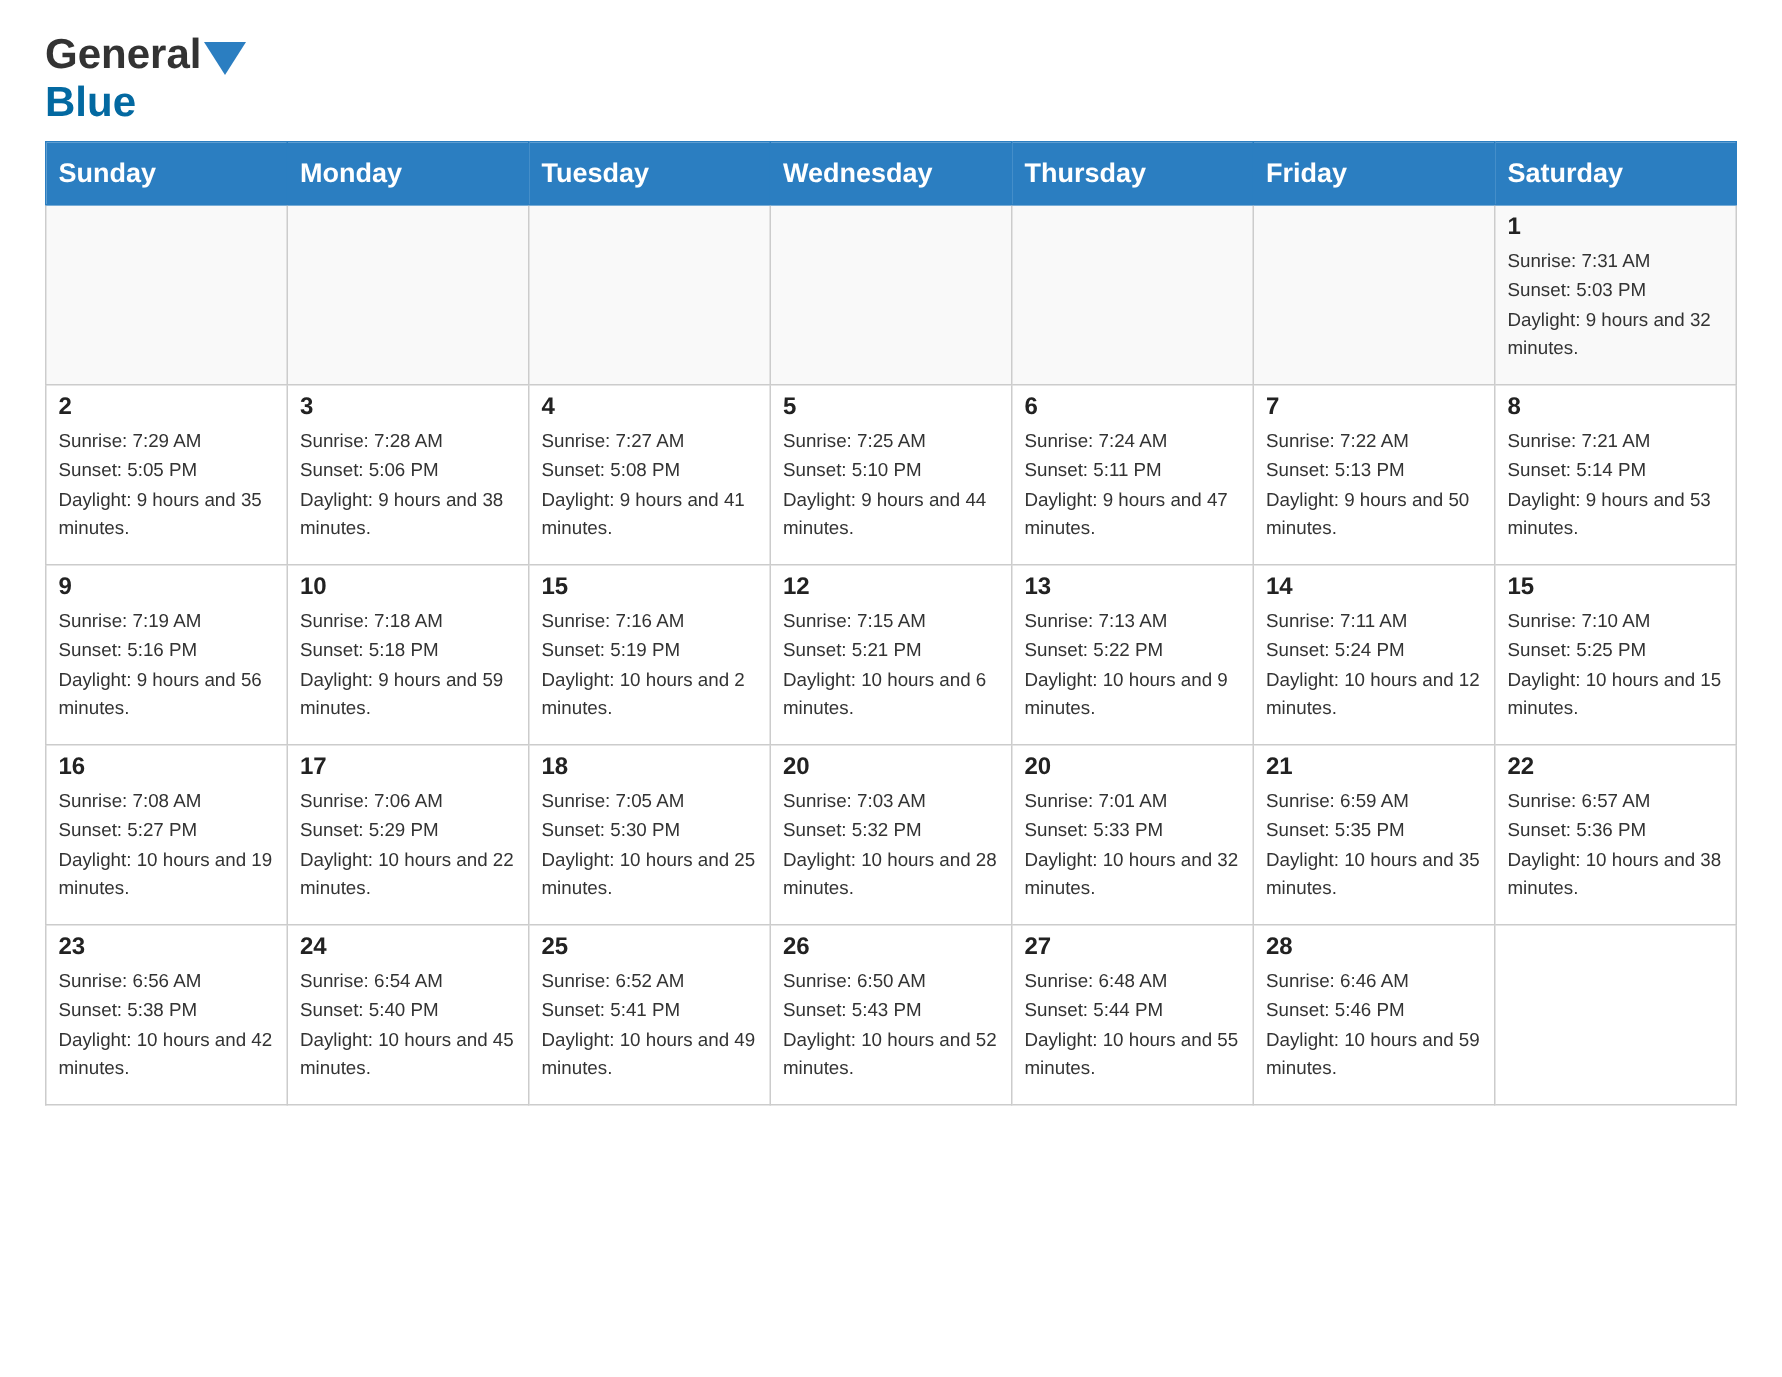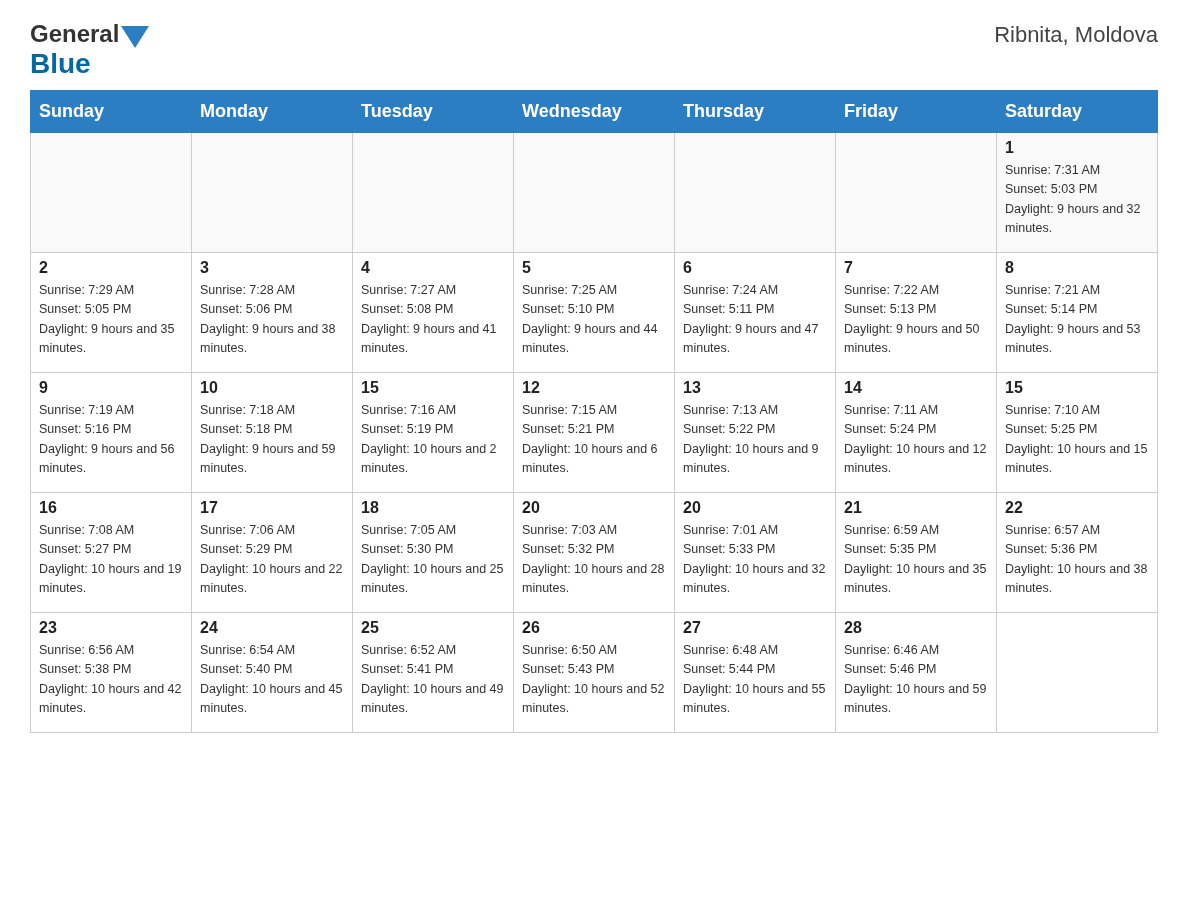--- a/index.html
+++ b/index.html
@@ -10,21 +10,21 @@
       width: 1188px;
       min-height: 918px;
     }
     .header {
       display: flex;
       justify-content: space-between;
       align-items: flex-start;
       margin-bottom: 10px;
     }
     .logo-text-general {
-      font-size: 24px;
+      font-size: 28px;
       font-weight: bold;
       color: #333;
     }
     .logo-text-blue {
       font-size: 28px;
       font-weight: bold;
       color: #0369a1;
     }
     .logo-triangle {
       width: 0;
@@ -100,21 +100,20 @@
 
 <div class="header">
   <div class="logo-wrapper">
     <div class="logo-top-row">
       <span class="logo-text-general">General</span>
       <div class="logo-triangle"></div>
     </div>
     <span class="logo-text-blue">Blue</span>
   </div>
   <div class="title-section">
-    <div class="location-title">Ribnita, Moldova</div>
   </div>
 </div>
 
 <table class="calendar">
   <thead>
     <tr id="header-row">
     <th>Sunday</th>
         <th>Monday</th>
         <th>Tuesday</th>
         <th>Wednesday</th>

